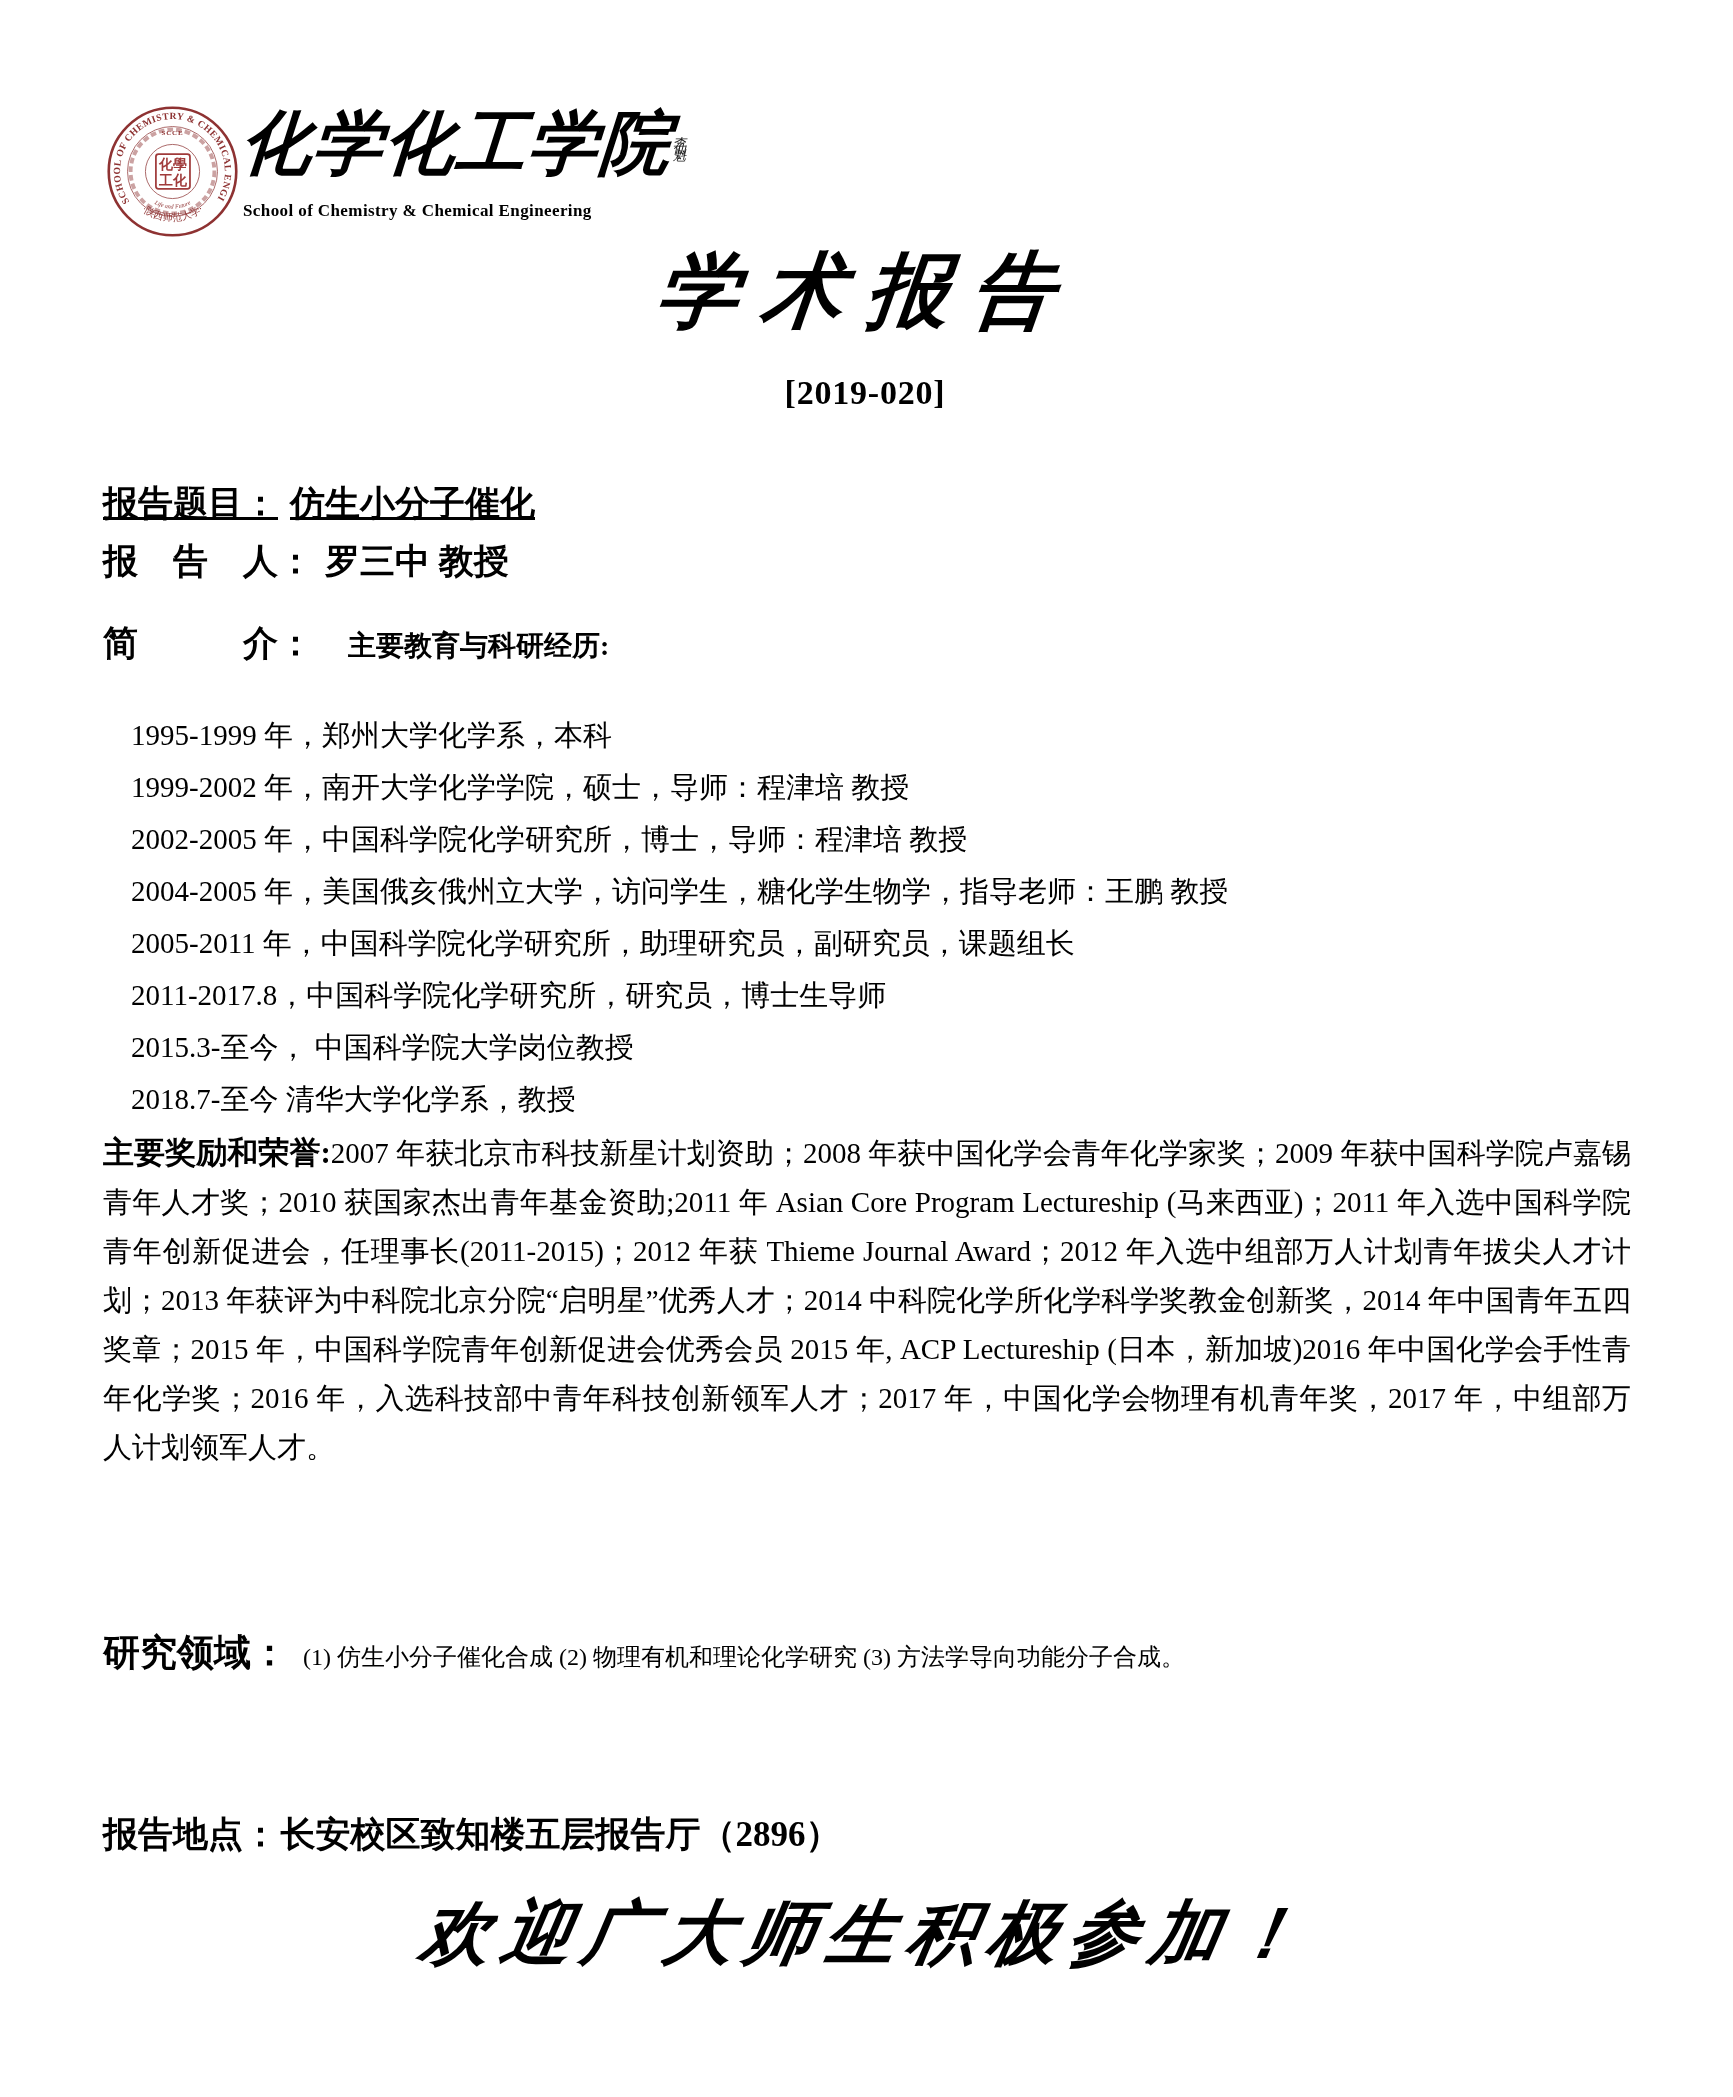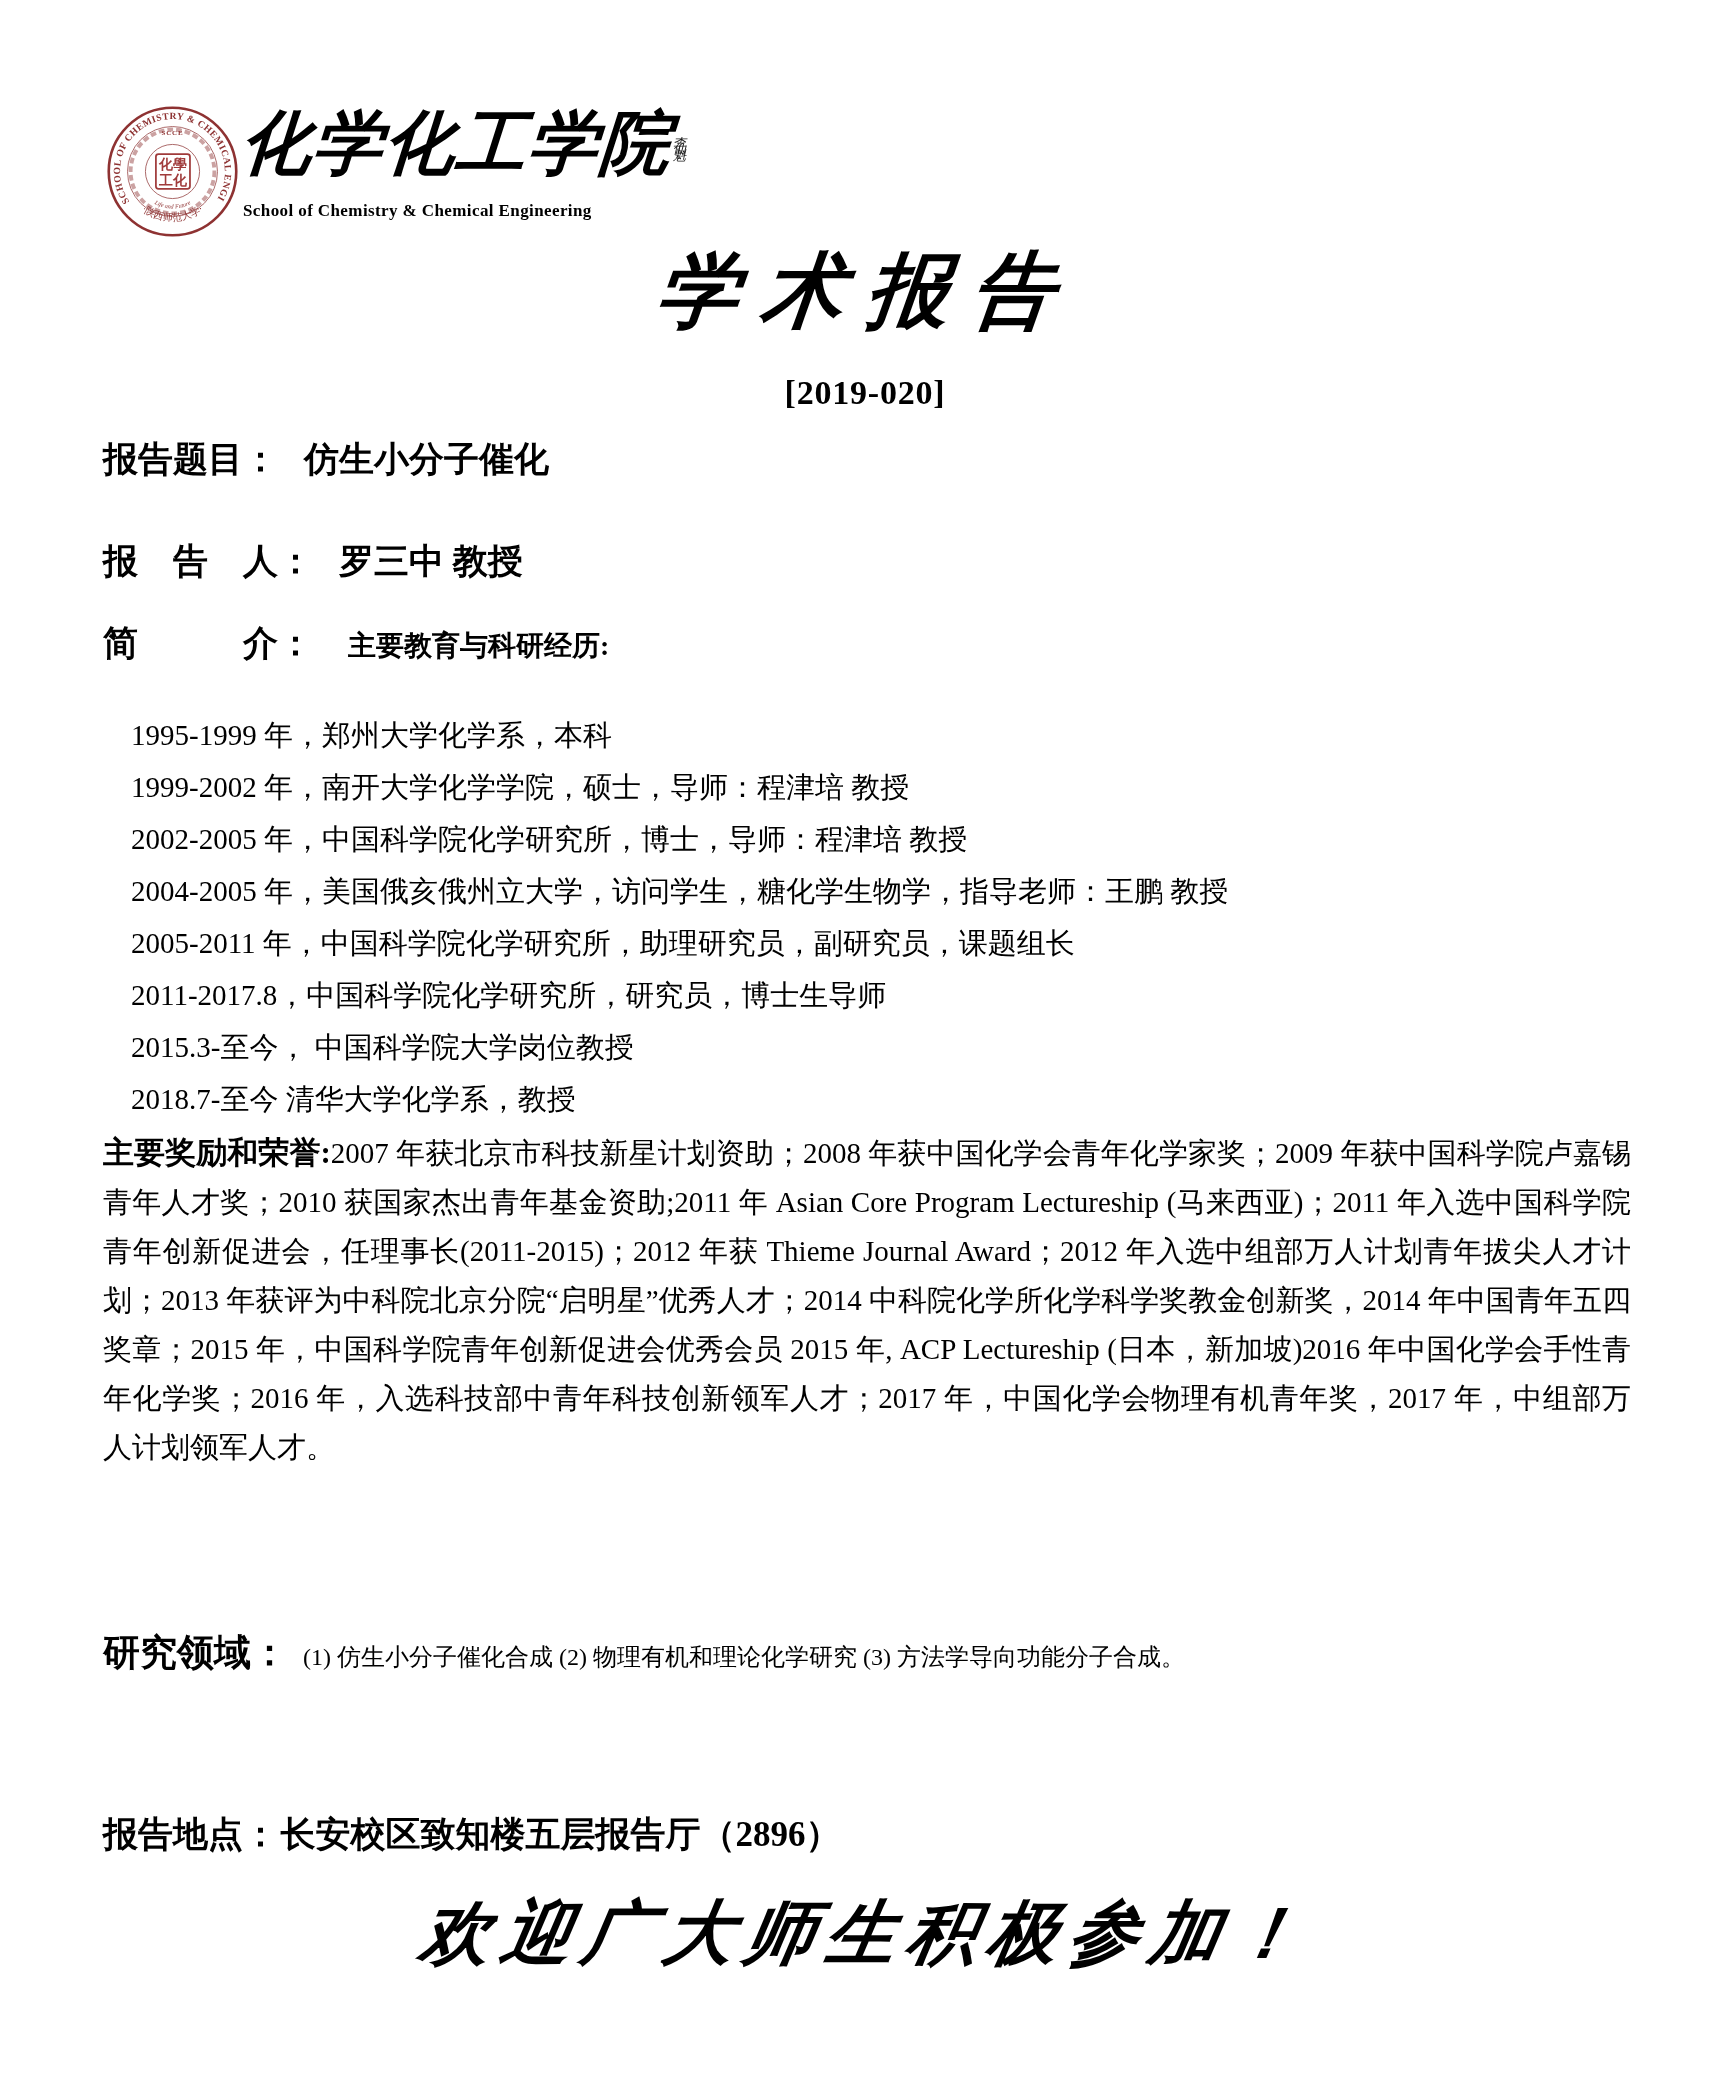--- a/index.html
+++ b/index.html
@@ -41,22 +41,22 @@
     white-space:nowrap;
   }
   .doc-serial{
     position:absolute;left:0;right:4px;top:374px;
     text-align:center;
     font-size:34px;font-weight:bold;letter-spacing:0.8px;
   }
   
   .row{position:absolute;left:103px;right:103px;display:flex;align-items:baseline;white-space:nowrap;}
   .row-label{font-size:35px;font-weight:bold;}
-  .row-value{font-size:35px;font-weight:bold;margin-left:26px;}
-  .row-topic{top:436px;}
+  .row-value{font-size:35px;font-weight:bold;margin-left:12px;}
+  .row-topic{top:480px;text-decoration:underline;}
   .row-speaker{top:538px;}
   .row-intro{top:620px;}
   .row-intro .row-value{font-size:28px;margin-left:35px;}
   
   .cv{position:absolute;left:103px;right:103px;top:709px;font-size:29px;line-height:52px;margin-left:28px;}
   .cv div{white-space:nowrap;}
   
   .awards{
     position:absolute;left:103px;right:103px;top:1128px;
     font-size:29px;line-height:49px;text-align:justify;

